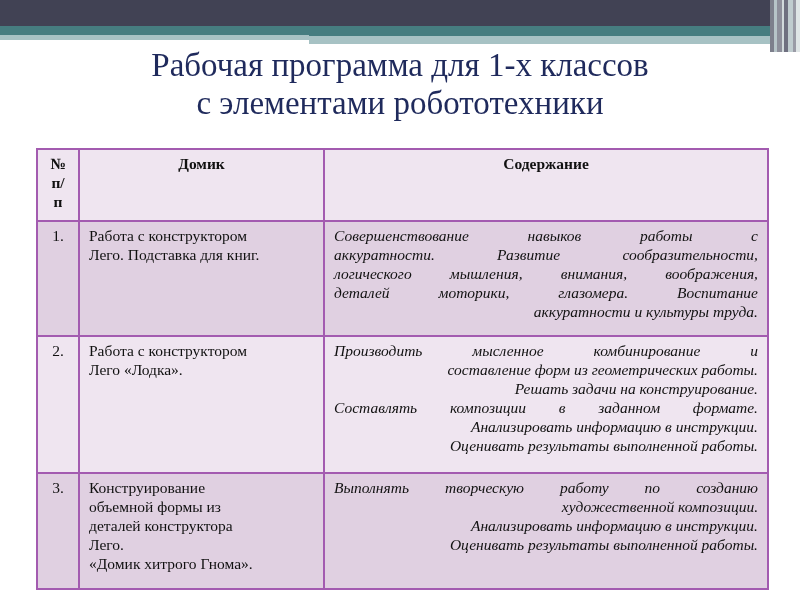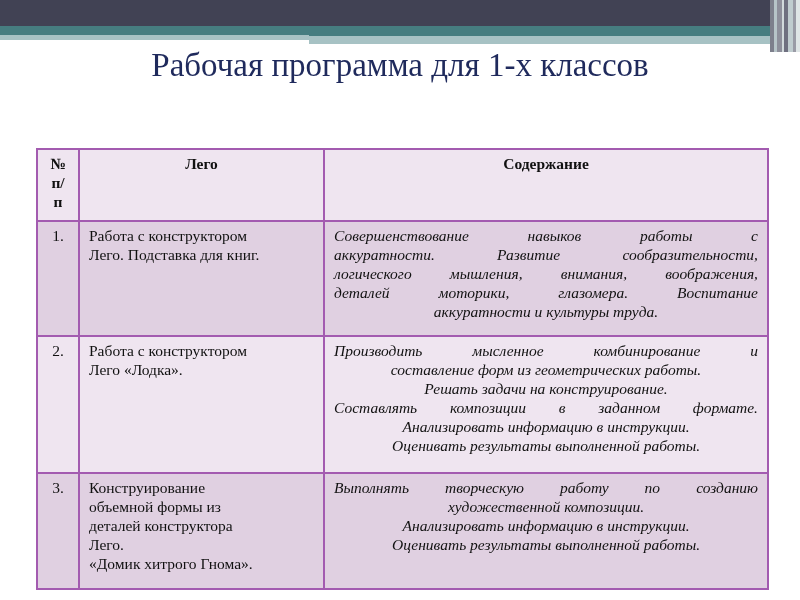--- a/index.html
+++ b/index.html
@@ -13,21 +13,21 @@
   .title { position: absolute; left: 0; top: 46px; width: 800px; text-align: center; color: #1f2a5c; font-size: 33px; line-height: 38px; }
   table.prog { position: absolute; left: 36px; top: 148px; width: 731px; border-collapse: collapse; table-layout: fixed; font-size: 15.5px; line-height: 19px; color: #111; }
   table.prog td, table.prog th { border: 2px solid #a35bb0; vertical-align: top; padding: 4px 9px; }
   table.prog th { background: #efe5f0; font-weight: bold; text-align: center; font-size: 15.5px; }
   tr.r-odd td { background: #e0d0e1; }
   tr.r-even td { background: #efe5f0; }
   td.num { text-align: center; padding-left: 4px; padding-right: 4px; }
   td.content { text-align: justify; font-style: italic; }
   .line { display: block; }
   .jline { display: block; text-align: justify; text-align-last: justify; }
-  .lline { display: block; text-align: center; }
+  .lline { display: block; text-align: right; }
 </style>
 </head>
 <body>
 
 <div class="band-dark"></div>
 <div class="band-teal"></div>
 <div class="band-light"></div>
 <div class="band-light2"></div>
 <div class="stripes">
   <span style="width:4px;background:#7d7f8c"></span>
@@ -35,36 +35,37 @@
   <span style="width:5px;background:#8e8f9b"></span>
   <span style="width:2px;background:#d2dadc"></span>
   <span style="width:4px;background:#6f7080"></span>
   <span style="width:5px;background:#c0cccf"></span>
   <span style="width:3px;background:#9a9ba6"></span>
   <span style="width:4px;background:#dfe5e6"></span>
 </div>
 
 <div class="title">
   <span class="line">Рабочая программа для 1-х классов</span>
+  <span class="line">с элементами робототехники</span>
 </div>
 
 <table class="prog">
   <colgroup>
     <col style="width:42px">
     <col style="width:245px">
     <col style="width:444px">
   </colgroup>
   <thead>
     <tr style="height:72px">
       <th>
         <span class="line">№</span>
         <span class="line">п/</span>
         <span class="line">п</span>
       </th>
-      <th>Лего</th>
+      <th>Домик</th>
       <th>Содержание</th>
     </tr>
   </thead>
   <tbody>
     <tr class="r-odd" style="height:115px">
       <td class="num">1.</td>
       <td>
         <span class="line">Работа с конструктором</span>
         <span class="line">Лего.  Подставка для книг.</span>
       </td>

